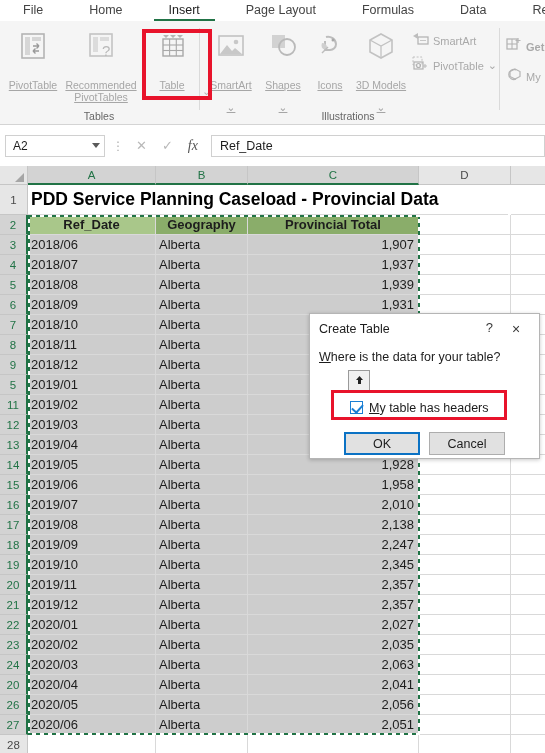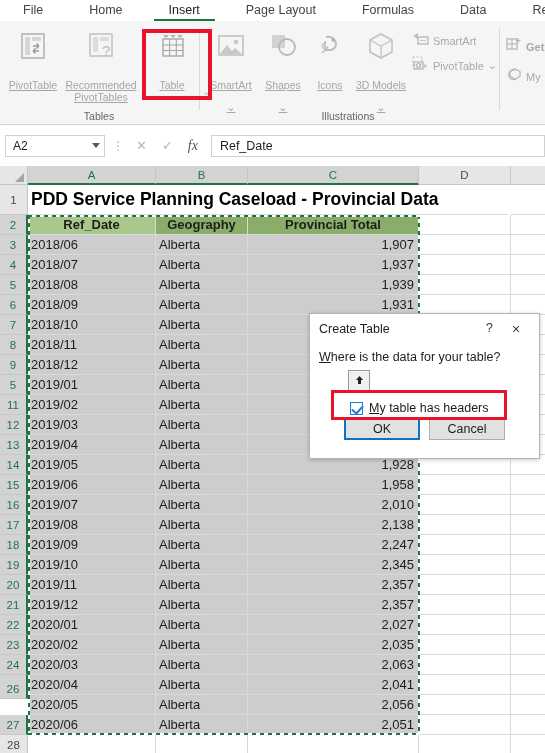--- a/index.html
+++ b/index.html
@@ -168,33 +168,33 @@
     display: flex; align-items: center; padding-left: 3px;
     font-size: 12.5px; color: #1d1d1d;
   }
   .refinput span { background: #cfcfcf; }
   .refbtn {
     width: 22px; height: 21px; margin-left: 4px;
     border: 1px solid #9a9a9a; background: #f0f0f0;
     display: flex; align-items: center; justify-content: center;
     font-size: 11px; color: #222;
   }
-  .cbrow { display: flex; align-items: flex-end; margin: 10px 0 0 40px; }
+  .cbrow { display: flex; align-items: flex-start; margin: 10px 0 0 40px; }
   .cbox {
     width: 13px; height: 13px; border: 1px solid #1a7fd4; background: #fff;
     position: relative; margin-right: 6px;
   }
   .cbox::after {
     content: ""; position: absolute; left: 3px; top: 0px;
     width: 5px; height: 9px; border: solid #1a7fd4;
     border-width: 0 2px 2px 0; transform: rotate(42deg);
   }
   .cblabel { font-size: 12.5px; color: #1d1d1d; }
   .cblabel u { text-decoration: underline; }
-  .btnrow { display: flex; justify-content: center; gap: 9px; margin-top: 2px; align-items: flex-end; }
+  .btnrow { display: flex; justify-content: center; gap: 9px; margin-top: 17px; align-items: flex-end; }
   .dbtn {
     width: 76px; height: 23px; font-size: 12.5px; color: #1d1d1d;
     display: flex; align-items: center; justify-content: center;
     border: 1px solid #adadad; background: #e1e1e1;
   }
   .dbtn.focus { border: 2px solid #0b72c4; background: #e1e1e1; }
 </style>
 </head>
 <body>
 
@@ -405,21 +405,21 @@
         <div class="rh sel" style="top: 310px; height: 20px;">16</div>
         <div class="rh sel" style="top: 330px; height: 20px;">17</div>
         <div class="rh sel" style="top: 350px; height: 20px;">18</div>
         <div class="rh sel" style="top: 370px; height: 20px;">19</div>
         <div class="rh sel" style="top: 390px; height: 20px;">20</div>
         <div class="rh sel" style="top: 410px; height: 20px;">21</div>
         <div class="rh sel" style="top: 430px; height: 20px;">22</div>
         <div class="rh sel" style="top: 450px; height: 20px;">23</div>
         <div class="rh sel" style="top: 470px; height: 20px;">24</div>
         <div class="rh sel" style="top: 490px; height: 20px;">20</div>
-        <div class="rh sel" style="top: 494px; height: 20px;">26</div>
+        <div class="rh sel" style="top: 510px; height: 20px;">26</div>
         <div class="rh sel" style="top: 530px; height: 20px;">27</div>
         <div class="rh" style="top: 550px; height: 20px;">28</div>
       </div>
     <div class="cells">
         <div class="cell title" style="left: 0px; top: 0px; width: 480px; height: 30px;">PDD Service Planning Caseload - Provincial Data</div>
         <div class="cell" style="left: 483px; top: 0px; width: 62px; height: 30px; border-right: none;"></div>
         <div class="cell hdrA" style="left: 0px; top: 30px; width: 128px; height: 20px;">Ref_Date</div>
         <div class="cell hdrG" style="left: 128px; top: 30px; width: 92px; height: 20px;">Geography</div>
         <div class="cell hdrG" style="left: 220px; top: 30px; width: 171px; height: 20px;">Provincial Total</div>
         <div class="cell" style="left: 391px; top: 30px; width: 92px; height: 20px;"></div>

